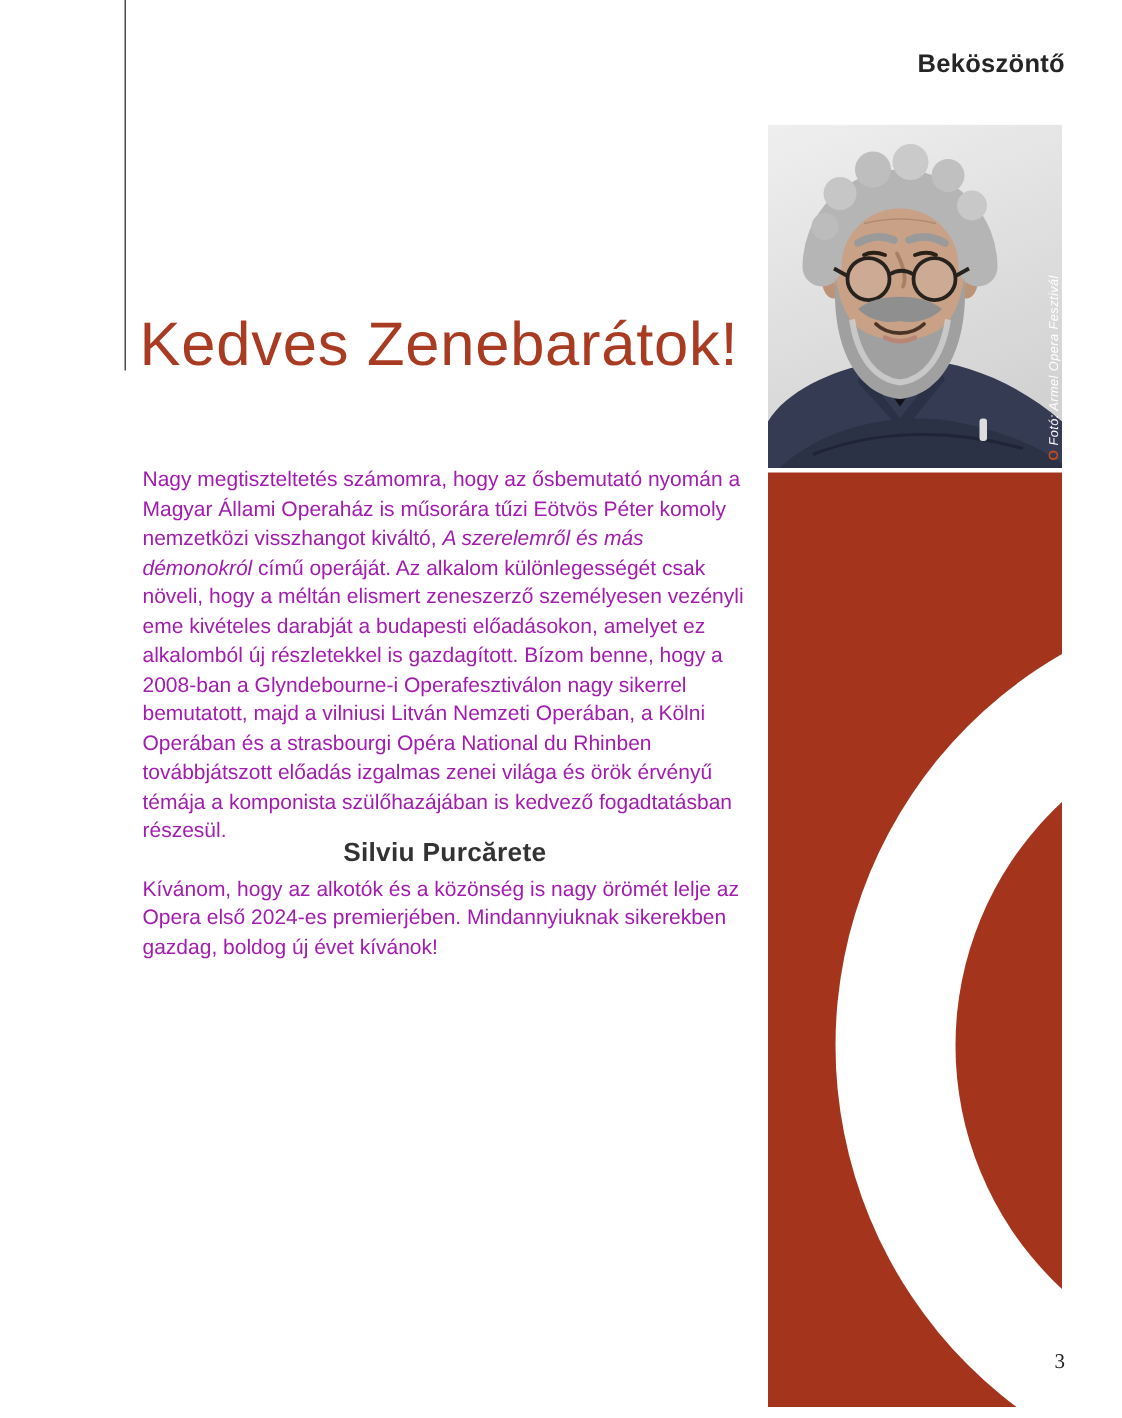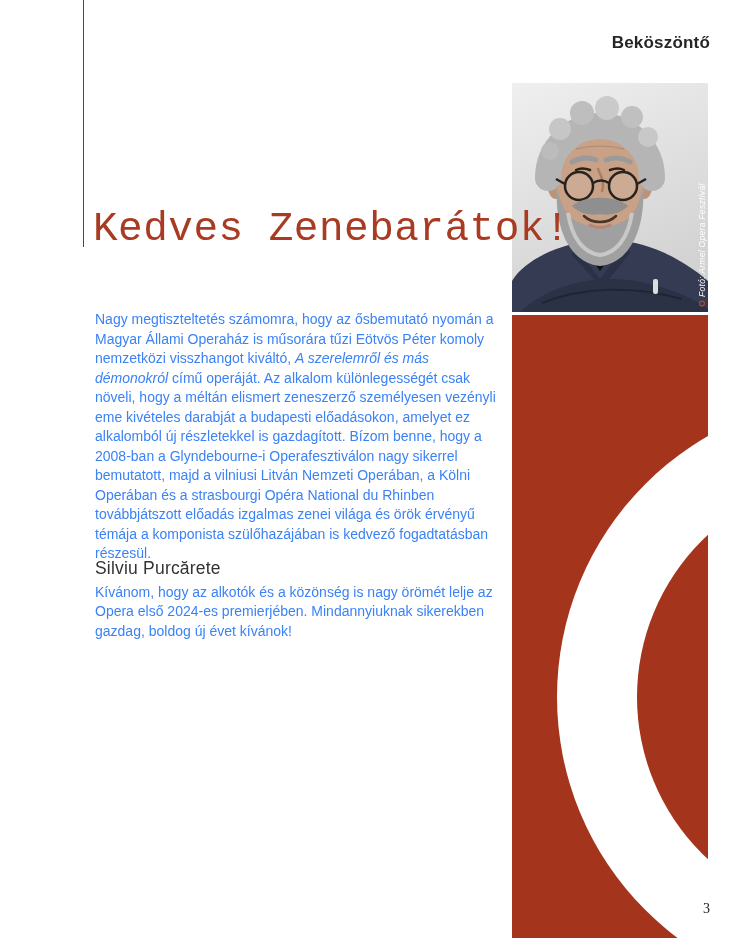--- a/index.html
+++ b/index.html
@@ -20,32 +20,32 @@
     position:absolute;right:1px;bottom:5px;height:150px;
     writing-mode:vertical-rl;transform:rotate(180deg);
     font-size:8.5px;color:#ffffff;font-style:italic;letter-spacing:0.3px;
     display:flex;align-items:center;
   }
   .photo-caption .o-mark{
     font-style:normal;font-weight:bold;color:#c2491f;font-size:9px;margin-bottom:3px;
   }
   .title{
     position:absolute;left:93px;top:206px;
-    font-family:Liberation Mono, monospace;
+    font-family:Liberation Sans, sans-serif;
     font-size:41px;color:#a93b22;letter-spacing:0.5px;white-space:nowrap;
   }
   .body-copy{
     position:absolute;left:95px;top:310px;width:403px;
-    font-size:14px;line-height:19.5px;color:#3b82f6;
+    font-size:14px;line-height:19.5px;color:#a21caf;
   }
   .body-copy p{margin:0 0 19px 0;}
   .italic{font-style:italic;}
   .signature{
-    position:absolute;left:95px;top:558px;width:403px;text-align:left;
-    font-size:17.5px;font-weight:normal;color:#333333;letter-spacing:0.2px;
+    position:absolute;left:95px;top:558px;width:403px;text-align:center;
+    font-size:17.5px;font-weight:bold;color:#333333;letter-spacing:0.2px;
   }
   .red-block{
     position:absolute;left:512px;top:315px;width:196px;height:623px;
     background:#a5341c;overflow:hidden;
   }
   .red-block svg{display:block;}
   .page-number{
     position:absolute;left:608px;top:901px;width:102px;text-align:right;
     font-family:"Liberation Serif","DejaVu Serif",serif;
     font-size:14px;color:#222222;

